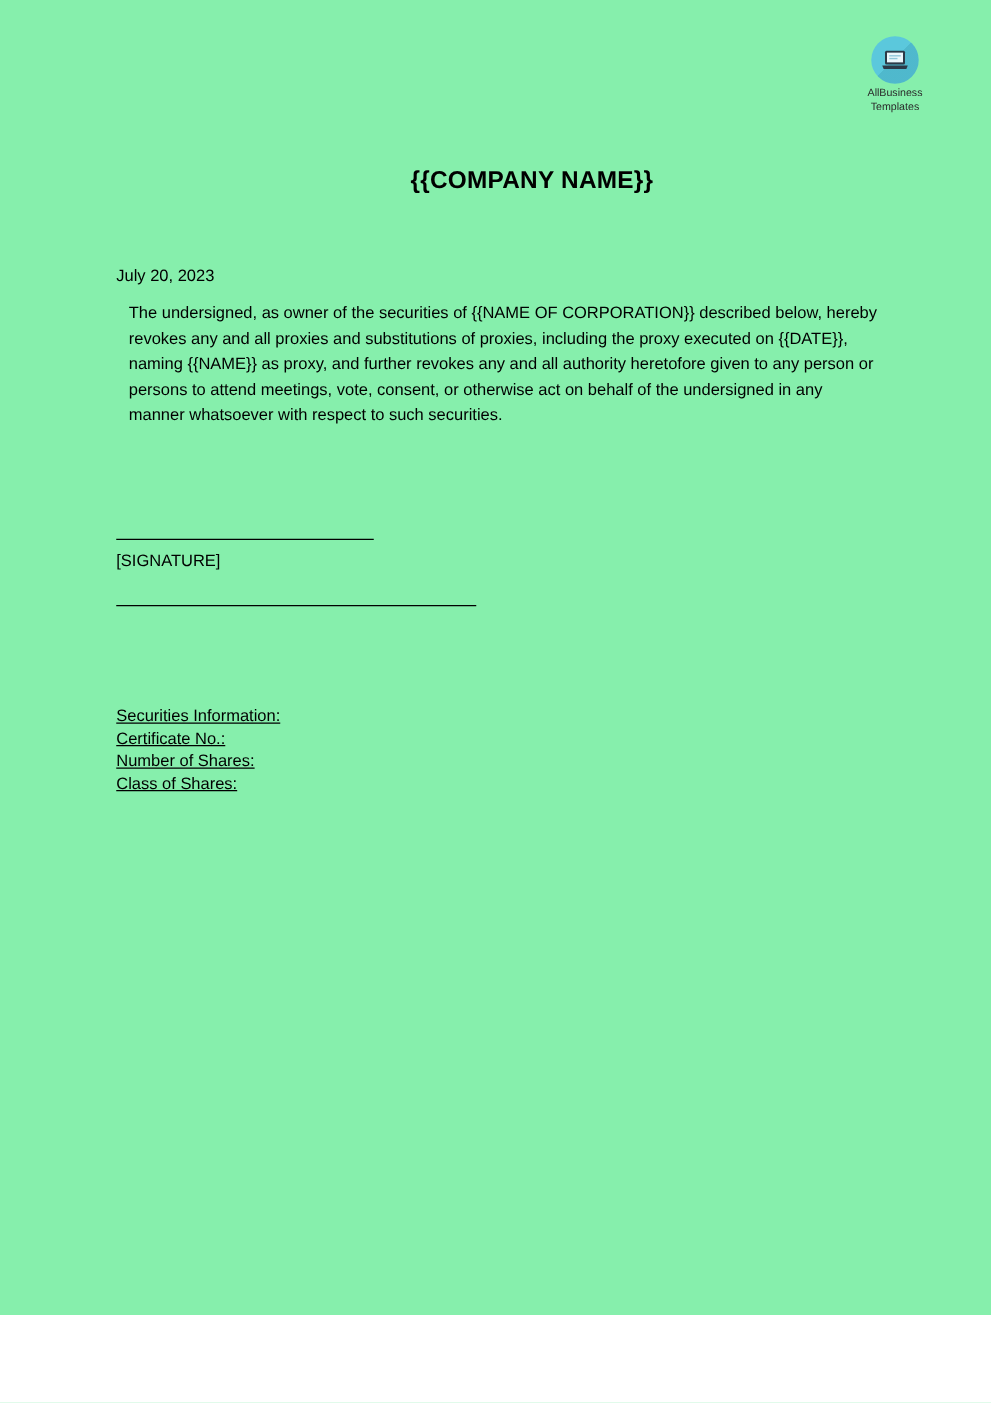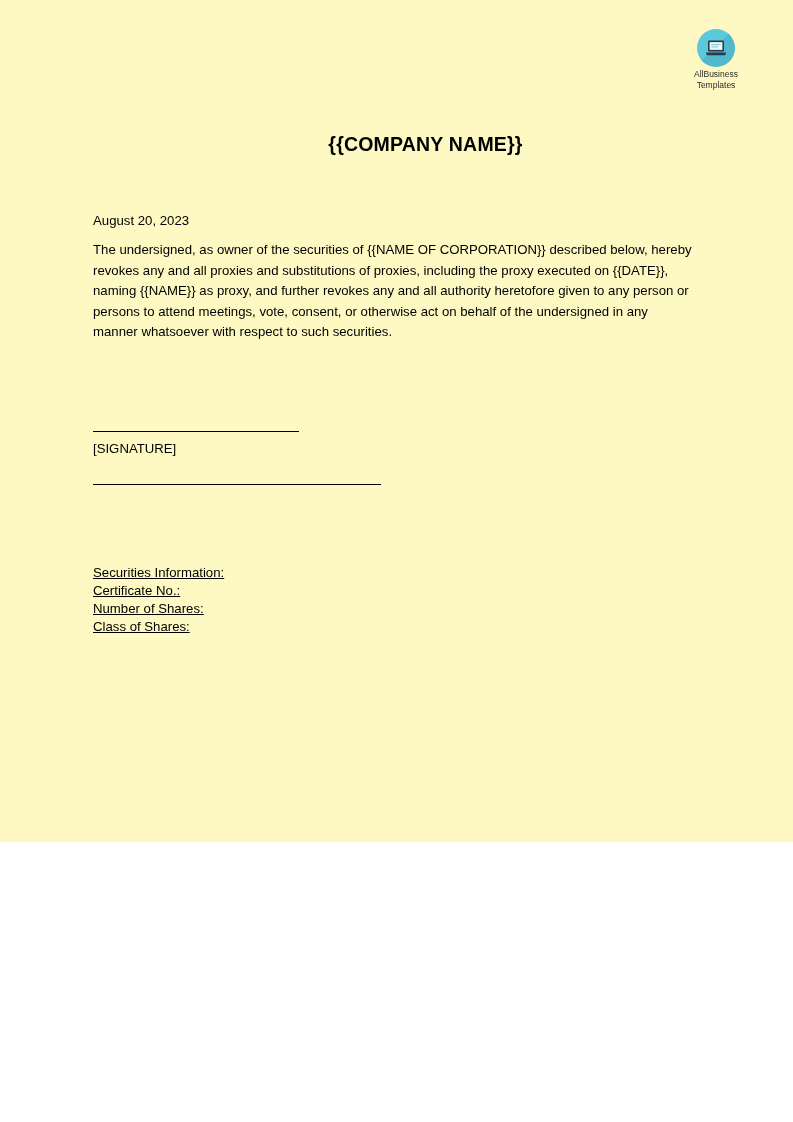--- a/index.html
+++ b/index.html
@@ -12,22 +12,22 @@
     height: 1122px;
     position: relative;
     font-family: "Liberation Sans", sans-serif;
     color: #000000;
     overflow: hidden;
   }
 
   .page {
     position: relative;
     width: 793px;
-    height: 842px;
-    background: #fef9c3;
+    height: 1052px;
+    background: #86efac;
   }
 
   
   .logo-block {
     position: absolute;
     left: 681px;
     top: 29px;
     width: 70px;
     text-align: center;
   }
@@ -92,21 +92,21 @@
   .date-line {
     position: absolute;
     left: 93px;
     top: 211px;
     font-size: 13.2px;
     line-height: 19px;
     color: #000;
   }
   .body-paragraph {
     position: absolute;
-    left: 93px;
+    left: 103px;
     top: 240px;
     width: 600px;
     font-size: 13.2px;
     line-height: 20.5px;
     color: #000;
     text-align: left;
   }
 
   
   .sig-rule {
@@ -162,21 +162,21 @@
       </svg>
     </div>
     <div class="logo-text">
       <span>AllBusiness</span>
       <span>Templates</span>
     </div>
   </div>
 
   <div class="doc-subtitle">{{COMPANY NAME}}</div>
 
-  <div class="date-line">August 20, 2023</div>
+  <div class="date-line">July 20, 2023</div>
 
   <div class="body-paragraph">The undersigned, as owner of the securities of {{NAME OF CORPORATION}} described below, hereby revokes any and all proxies and substitutions of proxies, including the proxy executed on {{DATE}}, naming {{NAME}} as proxy, and further revokes any and all authority heretofore given to any person or persons to attend meetings, vote, consent, or otherwise act on behalf of the undersigned in any manner whatsoever with respect to such securities.</div>
 
   <div class="sig-rule rule-signature"></div>
   <div class="sig-label label-signature">[SIGNATURE]</div>
 
   <div class="sig-rule rule-printed"></div>
 
   <div class="securities">
     <div>Securities Information:</div>

